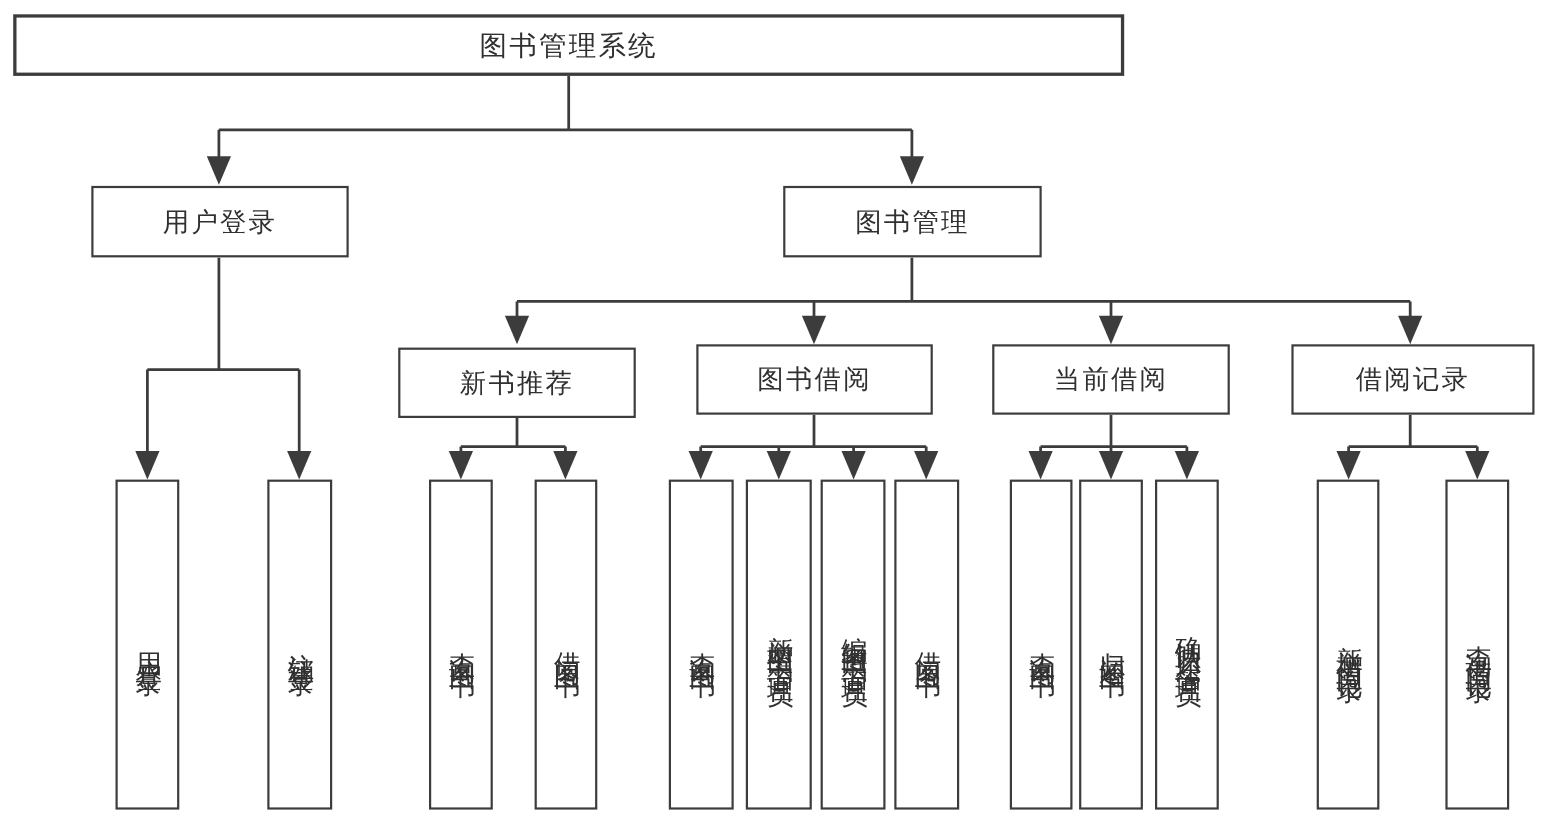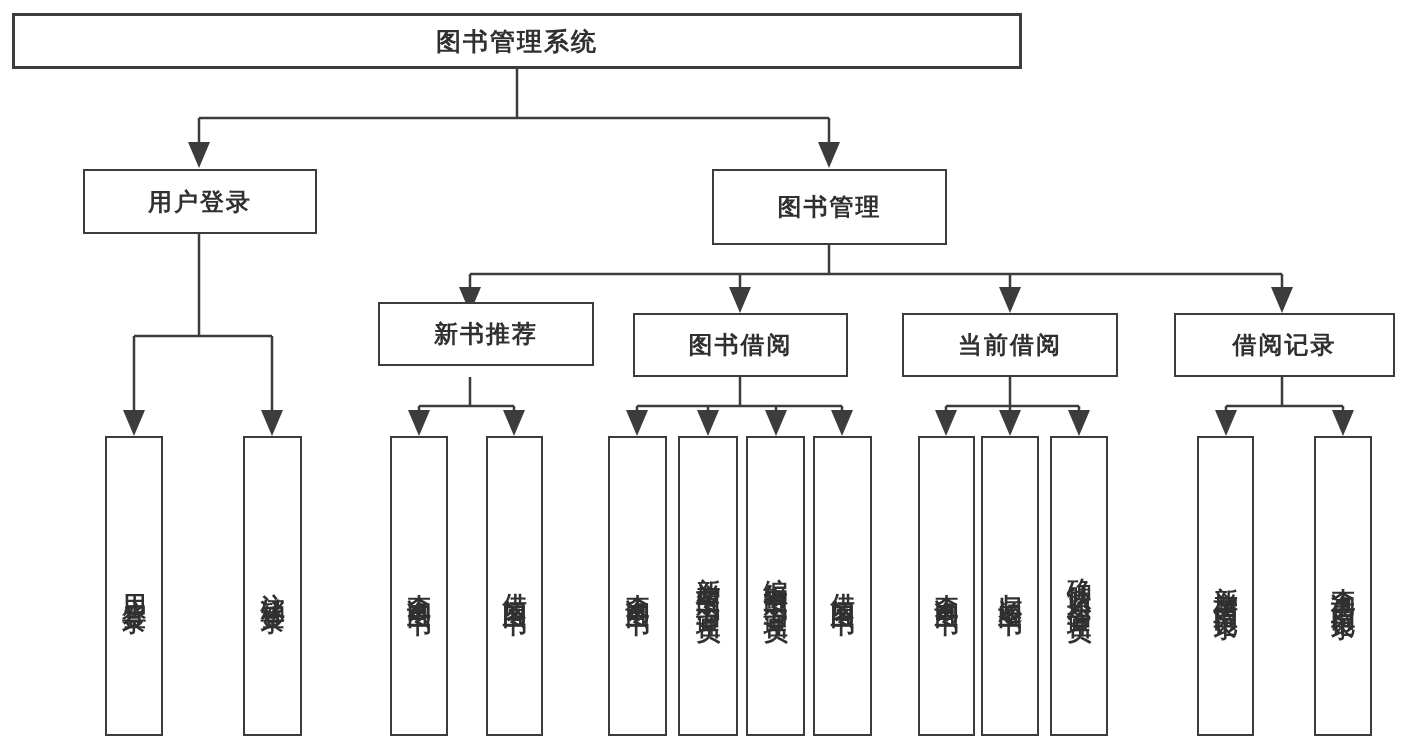--- a/index.html
+++ b/index.html
@@ -1,18 +1,18 @@
 <!DOCTYPE html>
 <html><head>
 <meta charset="utf-8">
 <style>
   html,body { margin:0; padding:0; background:#ffffff; }
   .stage {
     position:relative; width:1405px; height:747px; background:#ffffff;
-    overflow:hidden; font-family:"Liberation Sans", sans-serif;font-weight:bold;
+    overflow:hidden; font-family:"Liberation Sans", sans-serif;
   }
   .node {
     position:absolute; box-sizing:border-box; background:#ffffff;
     border:2px solid #3c3c3c; color:#303030;
     display:flex; align-items:center; justify-content:center;
   }
   .hnode { font-size:24px; letter-spacing:2px; }
   .root  { border-width:3px; font-size:25px; }
   .vnode .vtext {
     writing-mode:vertical-rl; text-orientation:mixed;
@@ -71,25 +71,25 @@
     </g>
   </svg>
 
   <div class="node hnode root" style="left:12px; top:13px; width:1010px; height:56px;">
     <span>图书管理系统</span>
   </div>
 
   <div class="node hnode" style="left:83px; top:169px; width:234px; height:65px;">
     <span>用户登录</span>
   </div>
-  <div class="node hnode" style="left:712px; top:169px; width:235px; height:76px;align-items:center;">
+  <div class="node hnode" style="left:712px; top:169px; width:235px; height:65px;align-items:center;">
     <span>图书管理</span>
   </div>
 
-  <div class="node hnode" style="left:362px; top:302px; width:216px; height:64px;margin-left:16px;">
+  <div class="node hnode" style="left:362px; top:316px; width:216px; height:64px;">
     <span>新书推荐</span>
   </div>
   <div class="node hnode" style="left:902px; top:313px; width:216px; height:64px;">
     <span>当前借阅</span>
   </div>
   <div class="node hnode" style="left:633px; top:313px; width:215px; height:64px;">
     <span>图书借阅</span>
   </div>
   <div class="node hnode" style="left:1174px; top:313px; width:221px; height:64px;">
     <span>借阅记录</span>

